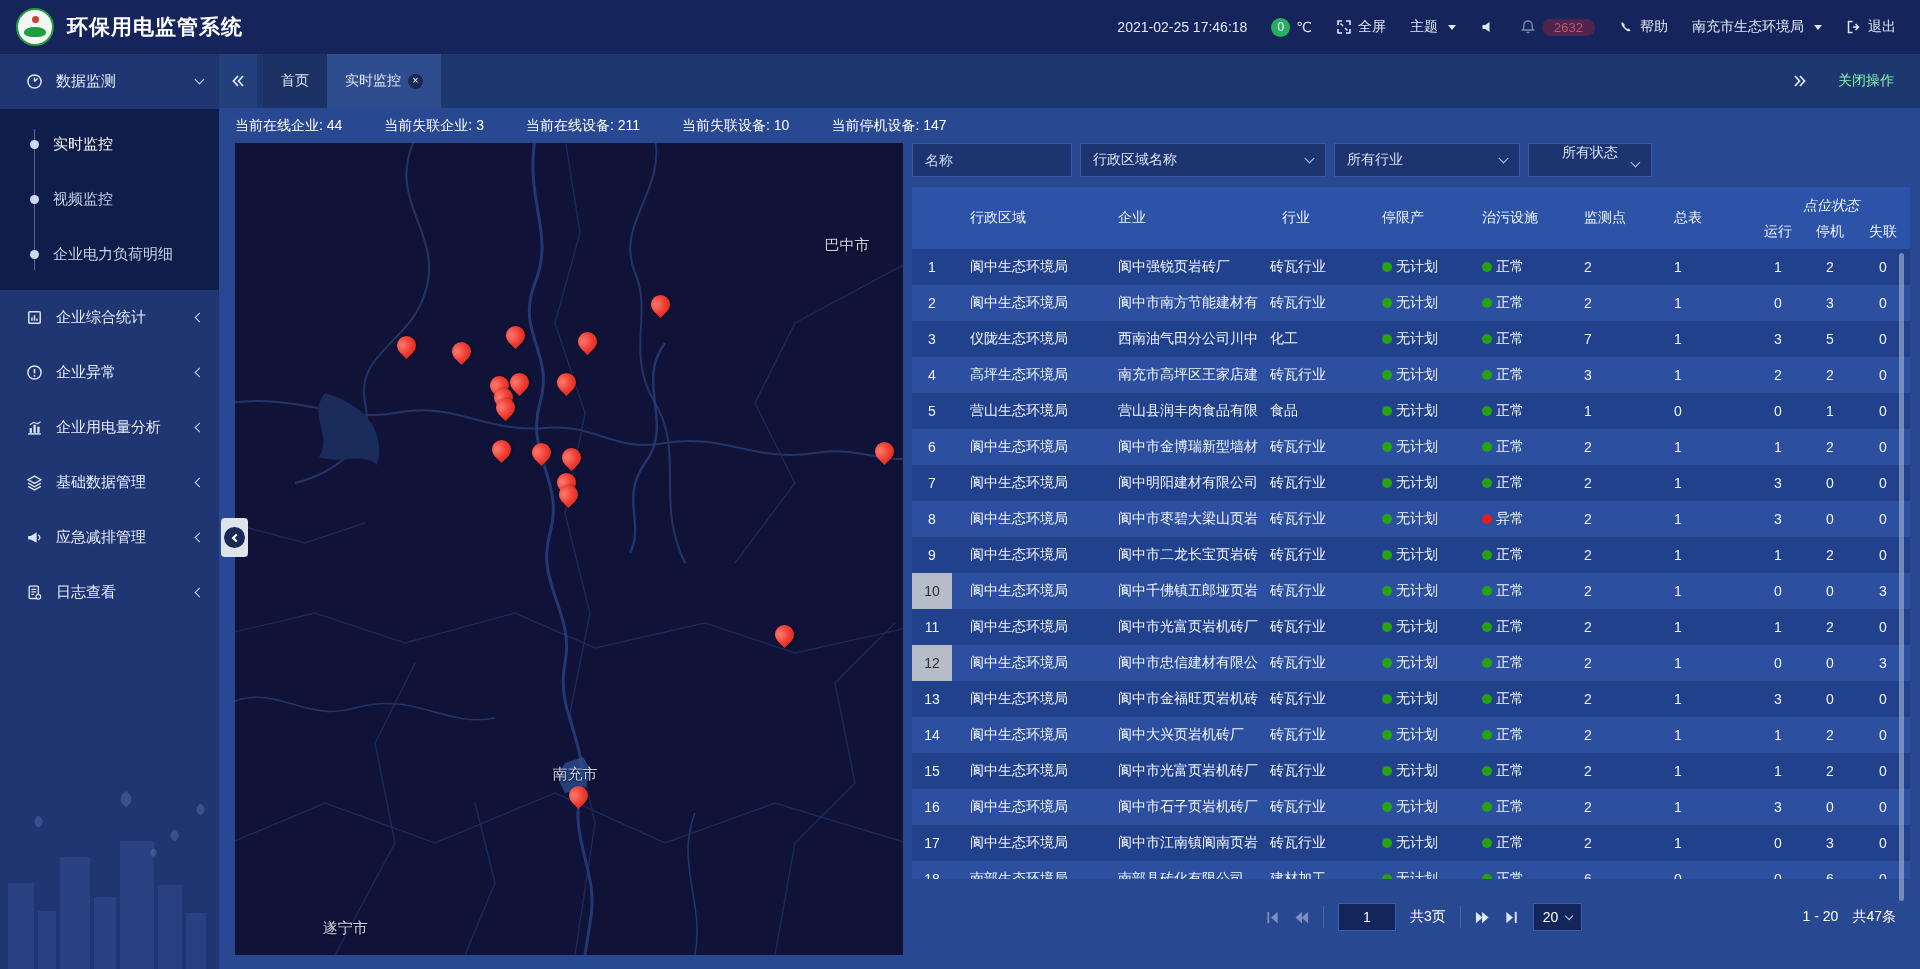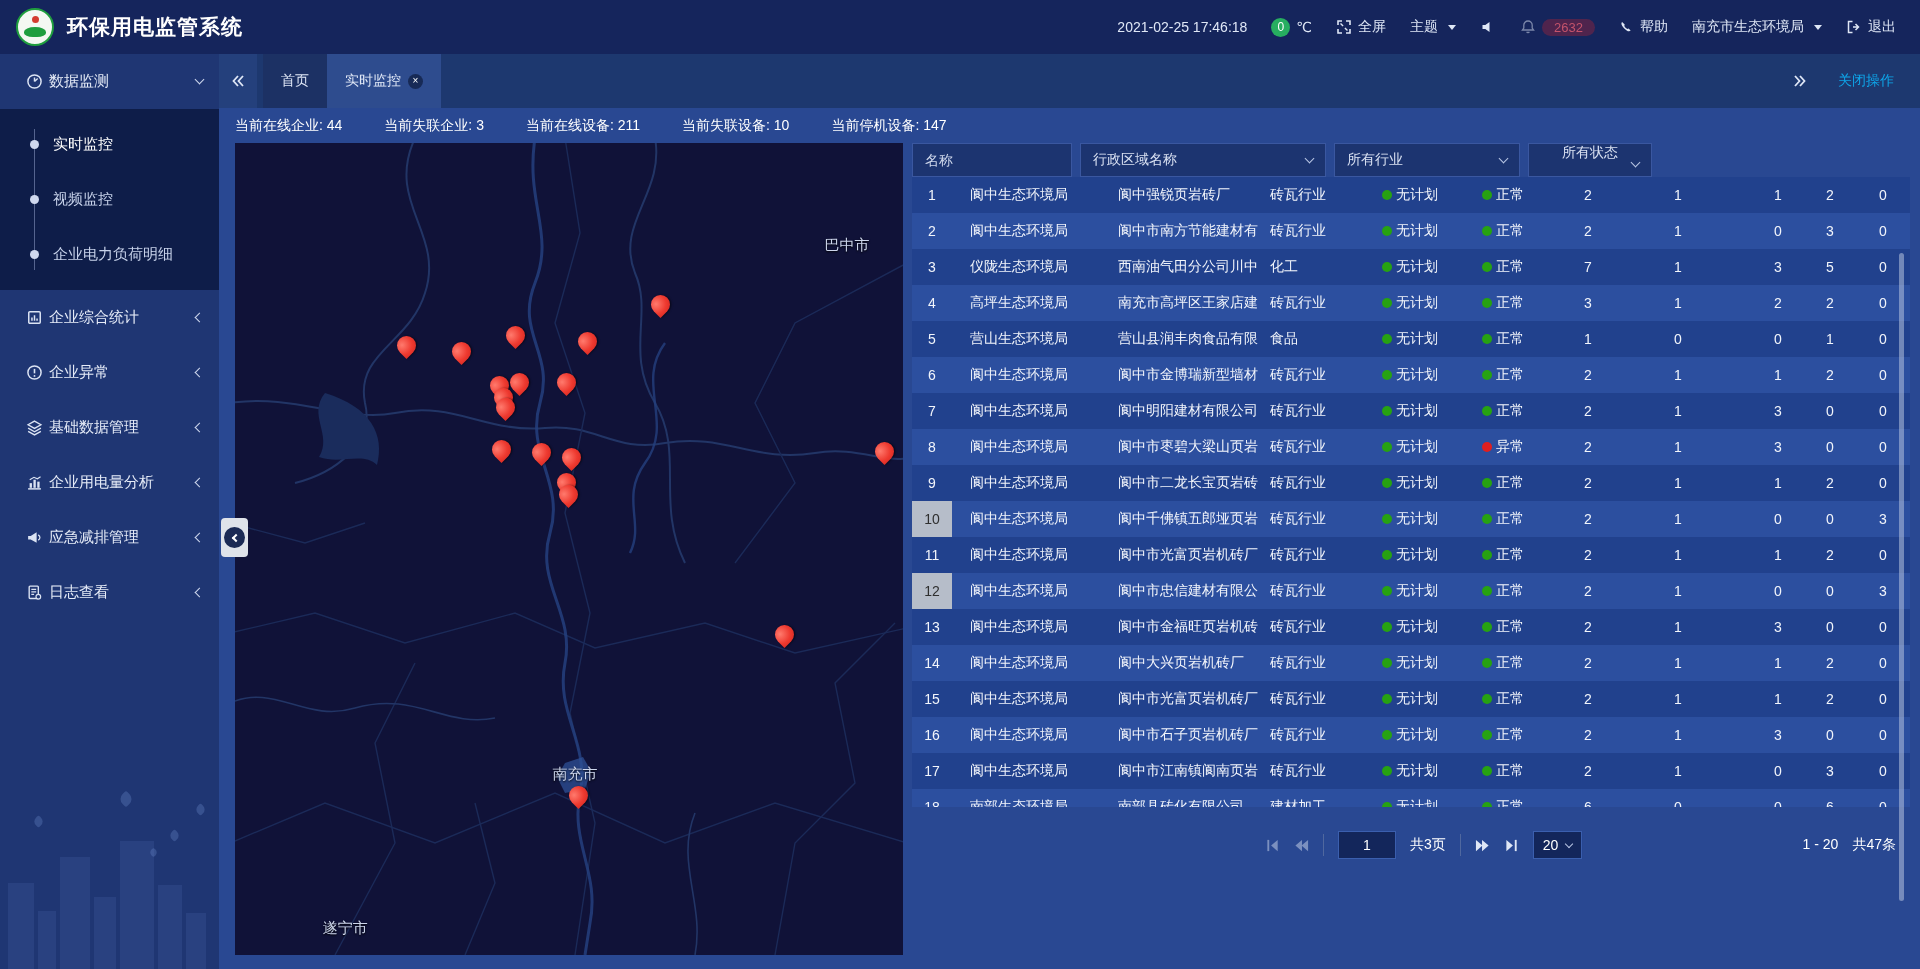--- a/index.html
+++ b/index.html
@@ -16,41 +16,41 @@
   .hright { margin-left:auto; display:flex; align-items:center; gap:24px; font-size:14px; color:#dfe7f6; }
   .hitem { display:flex; align-items:center; gap:6px; cursor:default; white-space:nowrap; }
   .temp-badge { width:19px; height:19px; border-radius:50%; background:#27ae60; color:#fff; font-size:12px; display:flex; align-items:center; justify-content:center; }
   .caret-down { display:inline-block; width:0; height:0; border-left:4px solid transparent; border-right:4px solid transparent; border-top:5px solid #dfe7f6; margin-left:4px; }
   .msg-badge { background:rgba(150,35,60,.45); color:#c4536b; border-radius:9px; padding:1px 12px; font-size:13px; }
   .bell-dim { opacity:.5; }
 
   
   .sidebar { position:absolute; top:54px; left:0; width:219px; bottom:0; background:#1f3673; z-index:20; overflow:hidden; }
   .side-item { height:55px; display:flex; align-items:center; padding:0 16px 0 26px; color:#e6ecf8; font-size:15px; cursor:pointer; position:relative; }
-  .side-item .slabel { margin-left:6px; }
+  .side-item .slabel { margin-left:13px; }
   .chev { width:7px; height:7px; border-right:1.6px solid #cfd8ee; border-bottom:1.6px solid #cfd8ee; margin-left:auto; }
   .chev-down { transform:rotate(45deg); margin-top:-4px; }
   .chev-left { transform:rotate(135deg); }
   .submenu { background:#0e1d49; padding:8px 0; position:relative; }
   .sub-item { height:55px; display:flex; align-items:center; padding-left:30px; font-size:15px; color:#c7d2ea; cursor:pointer; position:relative; }
   .sub-item.active { color:#ffffff; }
   .dot-bullet { width:9px; height:9px; border-radius:50%; background:#cfd8ee; margin-right:14px; position:relative; z-index:2; }
   .submenu::before { content:""; position:absolute; left:34px; top:20px; bottom:20px; width:1px; background:#55648f; }
   .skyline { position:absolute; left:0; right:0; bottom:0; height:160px; pointer-events:none; }
   .skyline div { position:absolute; bottom:0; background:rgba(92,124,198,.16); }
   .bfly { position:absolute; width:9px; height:9px; background:rgba(120,152,216,.28) !important; transform:rotate(45deg); border-radius:2px 60% 2px 60%; bottom:auto !important; }
 
   
   .tabbar { position:absolute; top:54px; left:219px; right:0; height:54px; background:#1d386f; display:flex; align-items:center; z-index:10; }
   .tab-coll { width:38px; height:54px; display:flex; align-items:center; justify-content:center; background:#24407c; cursor:pointer; margin-right:6px; }
   .tab { height:54px; display:flex; align-items:center; justify-content:flex-end; padding:0 18px; font-size:14px; color:#dfe7f6; cursor:pointer; }
   .tab.home { background:#1c3164; }
   .tab.active { background:#2e4c8e; gap:7px; }
   .tab-close { width:15px; height:15px; border-radius:50%; background:rgba(5,15,40,.55); display:flex; align-items:center; justify-content:center; font-size:10px; color:#fff; line-height:1; }
-  .tab-right { margin-left:auto; display:flex; align-items:center; gap:30px; padding-right:26px; font-size:14px; color:#0ea5e9; }
+  .tab-right { margin-left:auto; display:flex; align-items:center; gap:30px; padding-right:26px; font-size:14px; color:#86efac; }
 
   
   .statsbar { position:absolute; top:108px; left:219px; right:0; height:35px; background:#294892; display:flex; align-items:center; gap:42px; padding-left:16px; font-size:14px; z-index:5; }
 
   
   .content { position:absolute; top:143px; left:219px; right:0; bottom:0; background:#294892; }
   .map { position:absolute; left:16px; top:0; width:668px; height:812px; background:#101238; overflow:hidden; cursor:grab; }
   .map svg.roads { position:absolute; inset:0; }
   .city-label { position:absolute; transform:translate(-50%,-50%); font-size:15px; color:#cdd6ec; text-shadow:0 1px 2px #000; white-space:nowrap; }
   .pin-wrap { position:absolute; width:0; height:0; }
@@ -261,30 +261,30 @@
       </div>
       <div class="side-item">
         <svg class="ic" width="17" height="17">
           <use href="#i-alert"></use>
         </svg>
         <span class="slabel">企业异常</span>
         <span class="chev chev-left"></span>
       </div>
       <div class="side-item">
         <svg class="ic" width="17" height="17">
-          <use href="#i-layers"></use>
-        </svg>
-        <span class="slabel">基础数据管理</span>
+          <use href="#i-chart"></use>
+        </svg>
+        <span class="slabel">企业用电量分析</span>
         <span class="chev chev-left"></span>
       </div>
       <div class="side-item">
         <svg class="ic" width="17" height="17">
-          <use href="#i-chart"></use>
-        </svg>
-        <span class="slabel">企业用电量分析</span>
+          <use href="#i-layers"></use>
+        </svg>
+        <span class="slabel">基础数据管理</span>
         <span class="chev chev-left"></span>
       </div>
       <div class="side-item">
         <svg class="ic" width="17" height="17">
           <use href="#i-mega"></use>
         </svg>
         <span class="slabel">应急减排管理</span>
         <span class="chev chev-left"></span>
       </div>
       <div class="side-item">
@@ -441,20 +441,38 @@
       <div class="fbox findustry">
         <span>所有行业</span>
           <span class="fchev"></span>
       </div>
       <div class="fbox fstatus">
         <span>所有状态</span>
           <span class="fchev"></span>
       </div>
     </div>
 
+    <div class="thead">
+      <div class="th c0"></div>
+      <div class="th c1">行政区域</div>
+      <div class="th c2">企业</div>
+      <div class="th c3" style="padding-left:14px;">行业</div>
+      <div class="th c4">停限产</div>
+      <div class="th c5">治污设施</div>
+      <div class="th c6">监测点</div>
+      <div class="th c7">总表</div>
+      <div class="pg-group">
+        <div class="pg-title">点位状态</div>
+        <div class="pg-subs">
+          <span class="c8">运行</span>
+          <span class="c9">停机</span>
+          <span class="c10">失联</span>
+        </div>
+      </div>
+    </div>
 
     <div class="tbody" id="table-body">
         <div class="trow dark">
           <div class="cell c0">1</div>
           <div class="cell c1">阆中生态环境局</div>
           <div class="cell c2">阆中强锐页岩砖厂</div>
           <div class="cell c3">砖瓦行业</div>
           <div class="cell c4"><span class="dot" style="background:#27a212"></span><span class="pt">无计划</span></div>
           <div class="cell c5"><span class="dot" style="background:#27a212"></span><span class="ft">正常</span></div>
           <div class="cell c6">2</div>

